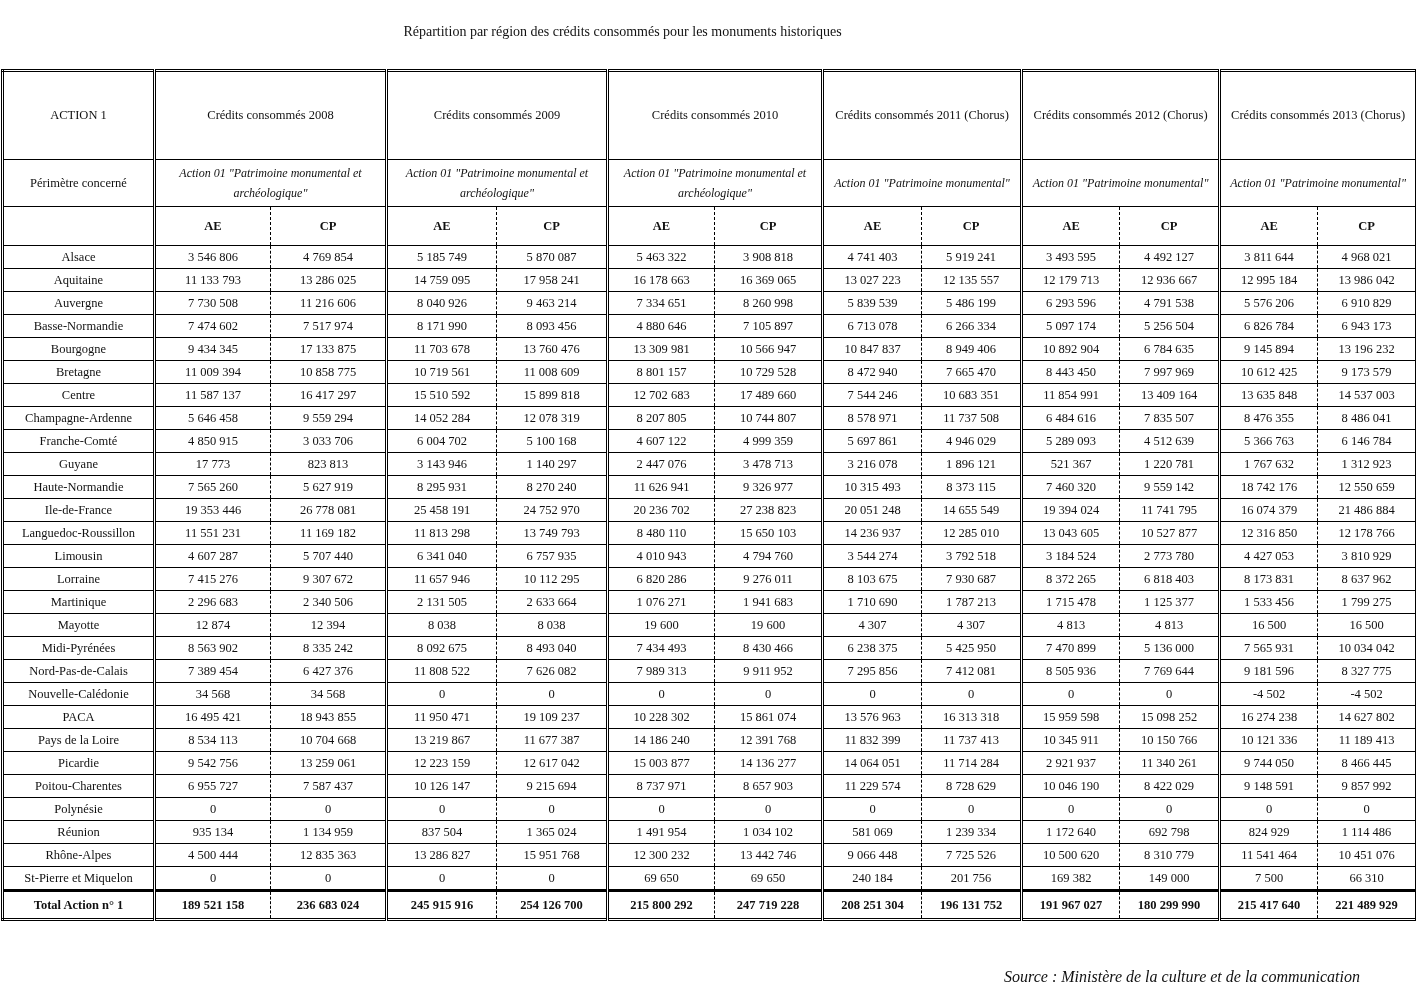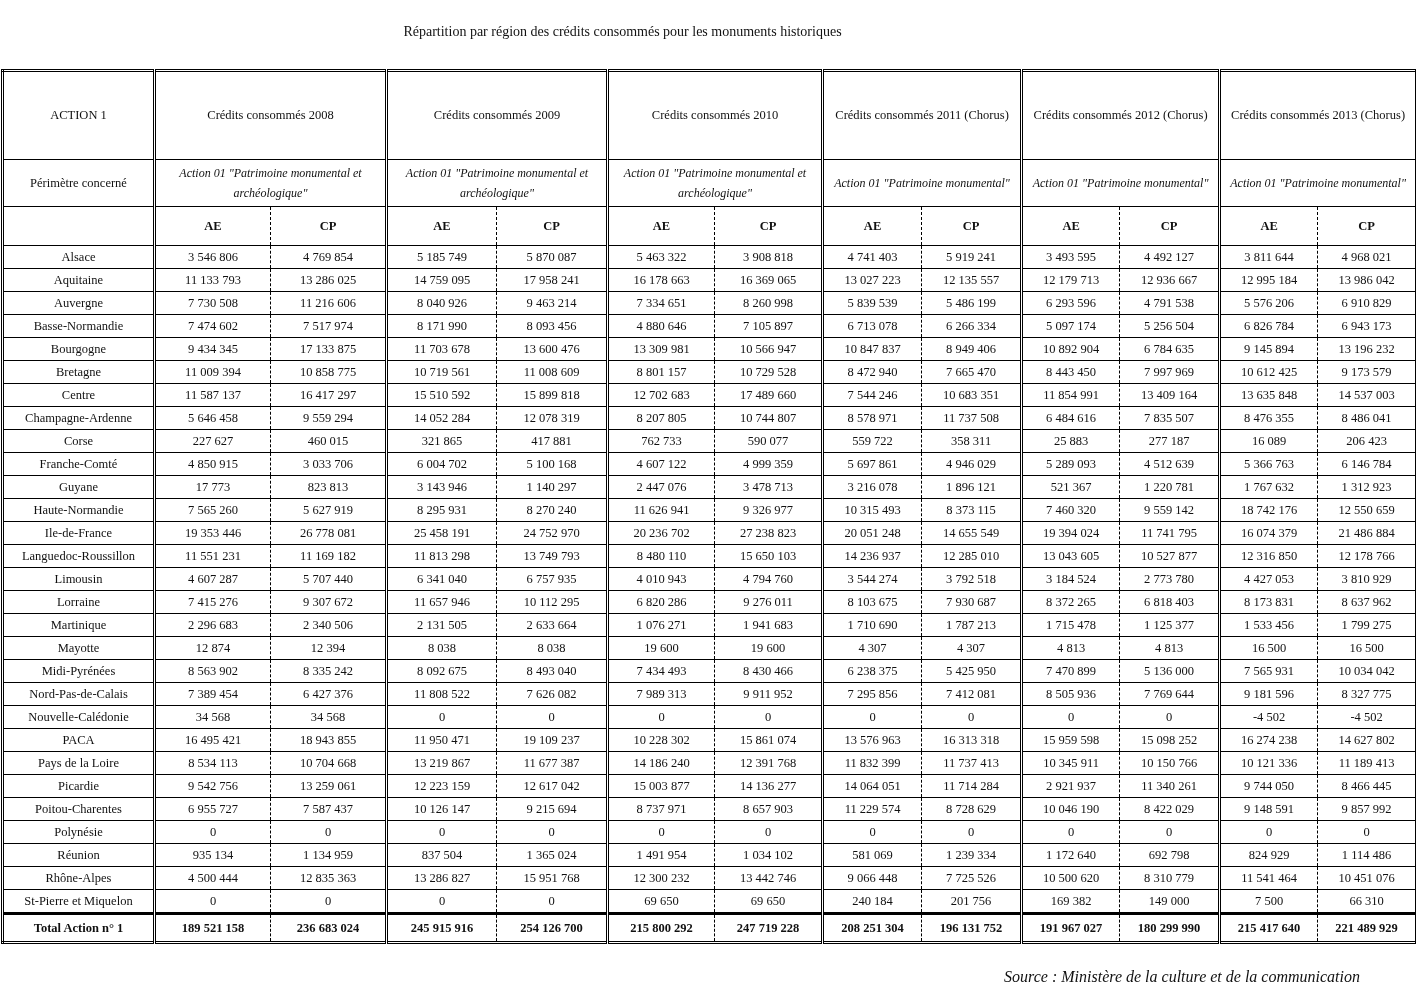--- a/index.html
+++ b/index.html
@@ -158,21 +158,21 @@
           <td class="ae">5 097 174</td>
           <td class="cp">5 256 504</td>
           <td class="ae">6 826 784</td>
           <td class="cp">6 943 173</td>
         </tr>
         <tr class="row">
           <td class="region">Bourgogne</td>
           <td class="ae">9 434 345</td>
           <td class="cp">17 133 875</td>
           <td class="ae">11 703 678</td>
-          <td class="cp">13 600 476</td>
+          <td class="cp">13 760 476</td>
           <td class="ae">13 309 981</td>
           <td class="cp">10 566 947</td>
           <td class="ae">10 847 837</td>
           <td class="cp">8 949 406</td>
           <td class="ae">10 892 904</td>
           <td class="cp">6 784 635</td>
           <td class="ae">9 145 894</td>
           <td class="cp">13 196 232</td>
         </tr>
         <tr class="row">
@@ -212,35 +212,20 @@
           <td class="ae">14 052 284</td>
           <td class="cp">12 078 319</td>
           <td class="ae">8 207 805</td>
           <td class="cp">10 744 807</td>
           <td class="ae">8 578 971</td>
           <td class="cp">11 737 508</td>
           <td class="ae">6 484 616</td>
           <td class="cp">7 835 507</td>
           <td class="ae">8 476 355</td>
           <td class="cp">8 486 041</td>
-        </tr>
-        <tr class="row">
-          <td class="region">Corse</td>
-          <td class="ae">227 627</td>
-          <td class="cp">460 015</td>
-          <td class="ae">321 865</td>
-          <td class="cp">417 881</td>
-          <td class="ae">762 733</td>
-          <td class="cp">590 077</td>
-          <td class="ae">559 722</td>
-          <td class="cp">358 311</td>
-          <td class="ae">25 883</td>
-          <td class="cp">277 187</td>
-          <td class="ae">16 089</td>
-          <td class="cp">206 423</td>
         </tr>
         <tr class="row">
           <td class="region">Franche-Comté</td>
           <td class="ae">4 850 915</td>
           <td class="cp">3 033 706</td>
           <td class="ae">6 004 702</td>
           <td class="cp">5 100 168</td>
           <td class="ae">4 607 122</td>
           <td class="cp">4 999 359</td>
           <td class="ae">5 697 861</td>

